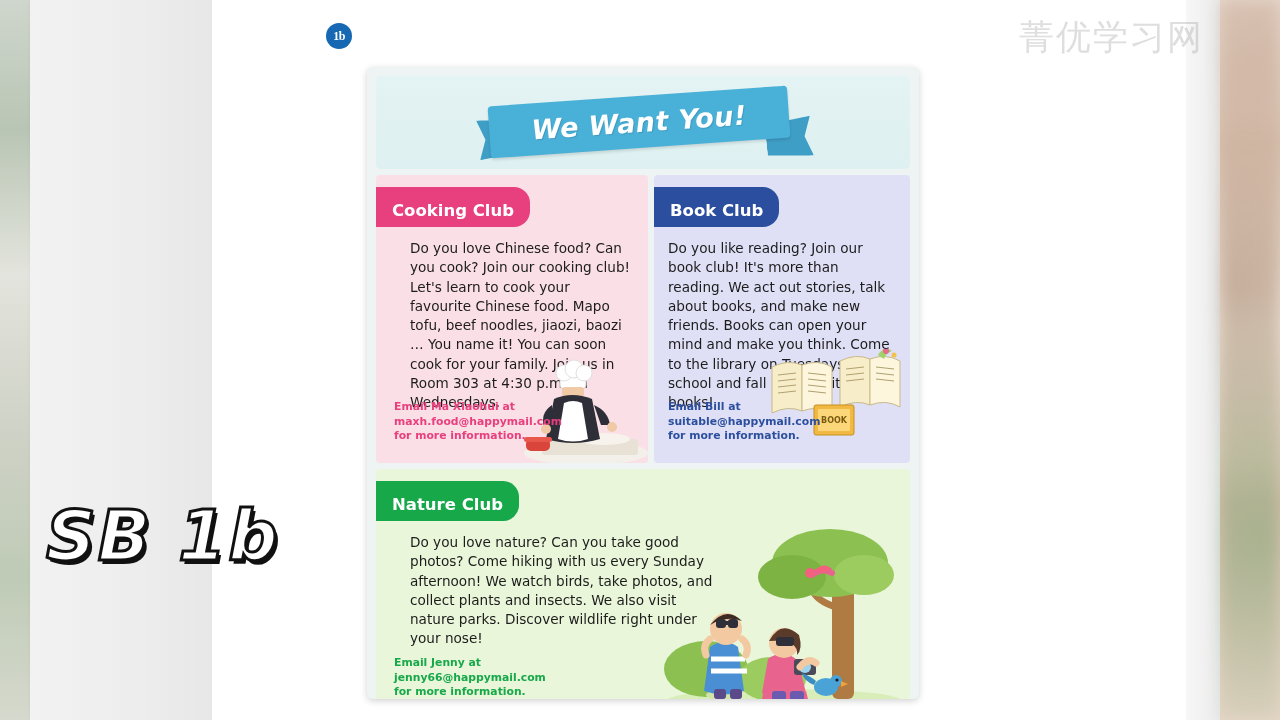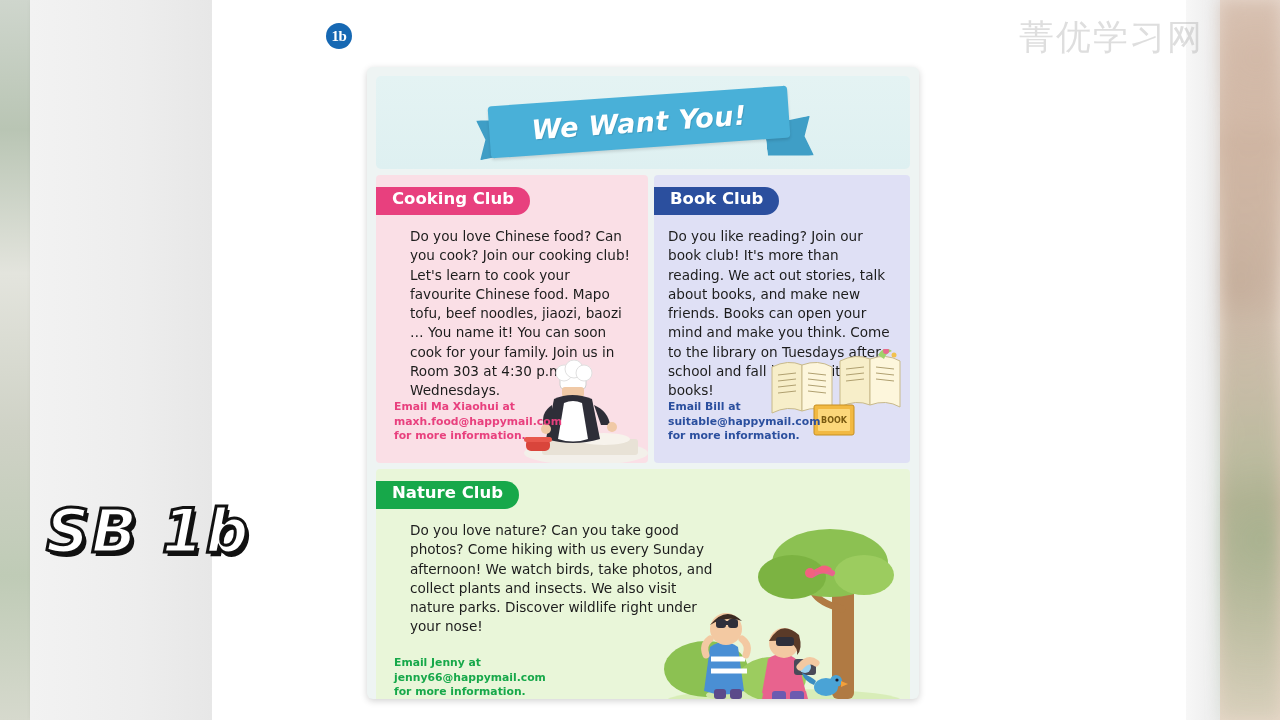--- a/index.html
+++ b/index.html
@@ -90,21 +90,21 @@
     white-space: nowrap;
   }
 
   
   .sb-label {
     position: absolute;
     left: 46px; top: 496px;
     font-family: "DejaVu Sans", sans-serif;
     font-weight: bold;
     font-style: italic;
-    font-size: 60px;
+    font-size: 69px;
     color: #ffffff;
     -webkit-text-stroke: 3px #111;
     text-shadow: 3px 4px 0 #111;
     letter-spacing: 2px;
     user-select: none;
   }
 
   
   .instruction-row {
     position: absolute;
@@ -113,21 +113,21 @@
     align-items: center;
     gap: 10px;
   }
   .badge-1b {
     width: 26px; height: 26px;
     border-radius: 50%;
     background: #1668b3;
     color: #fff;
     font-family: "Liberation Serif", serif;
     font-weight: bold;
-    font-size: 15px;
+    font-size: 12px;
     display: flex;
     align-items: center;
     justify-content: center;
     letter-spacing: -0.5px;
   }
   .instruction-text {
     font-family: "Liberation Serif", serif;
     font-weight: bold;
     font-size: 16.5px;
     color: #111;
@@ -207,21 +207,21 @@
     top: 0;
     height: 288px;
     border-radius: 4px;
     overflow: hidden;
   }
   .card.cooking { left: 0; width: 272px; background: #fadfe6; }
   .card.book { left: 278px; width: 256px; background: #dfe0f5; }
 
   .card-tab {
     display: inline-block;
-    padding: 2px 16px 7px 16px;
+    padding: 14px 16px 7px 16px;
     border-radius: 0 16px 16px 0;
     color: #fff;
     font-family: "DejaVu Sans", sans-serif;
     font-weight: bold;
     font-size: 16.5px;
     margin-left: 0;
     margin-top: 12px;
   }
   .tab-cooking { background: #e8407e; }
   .tab-book { background: #2b4f9e; }

